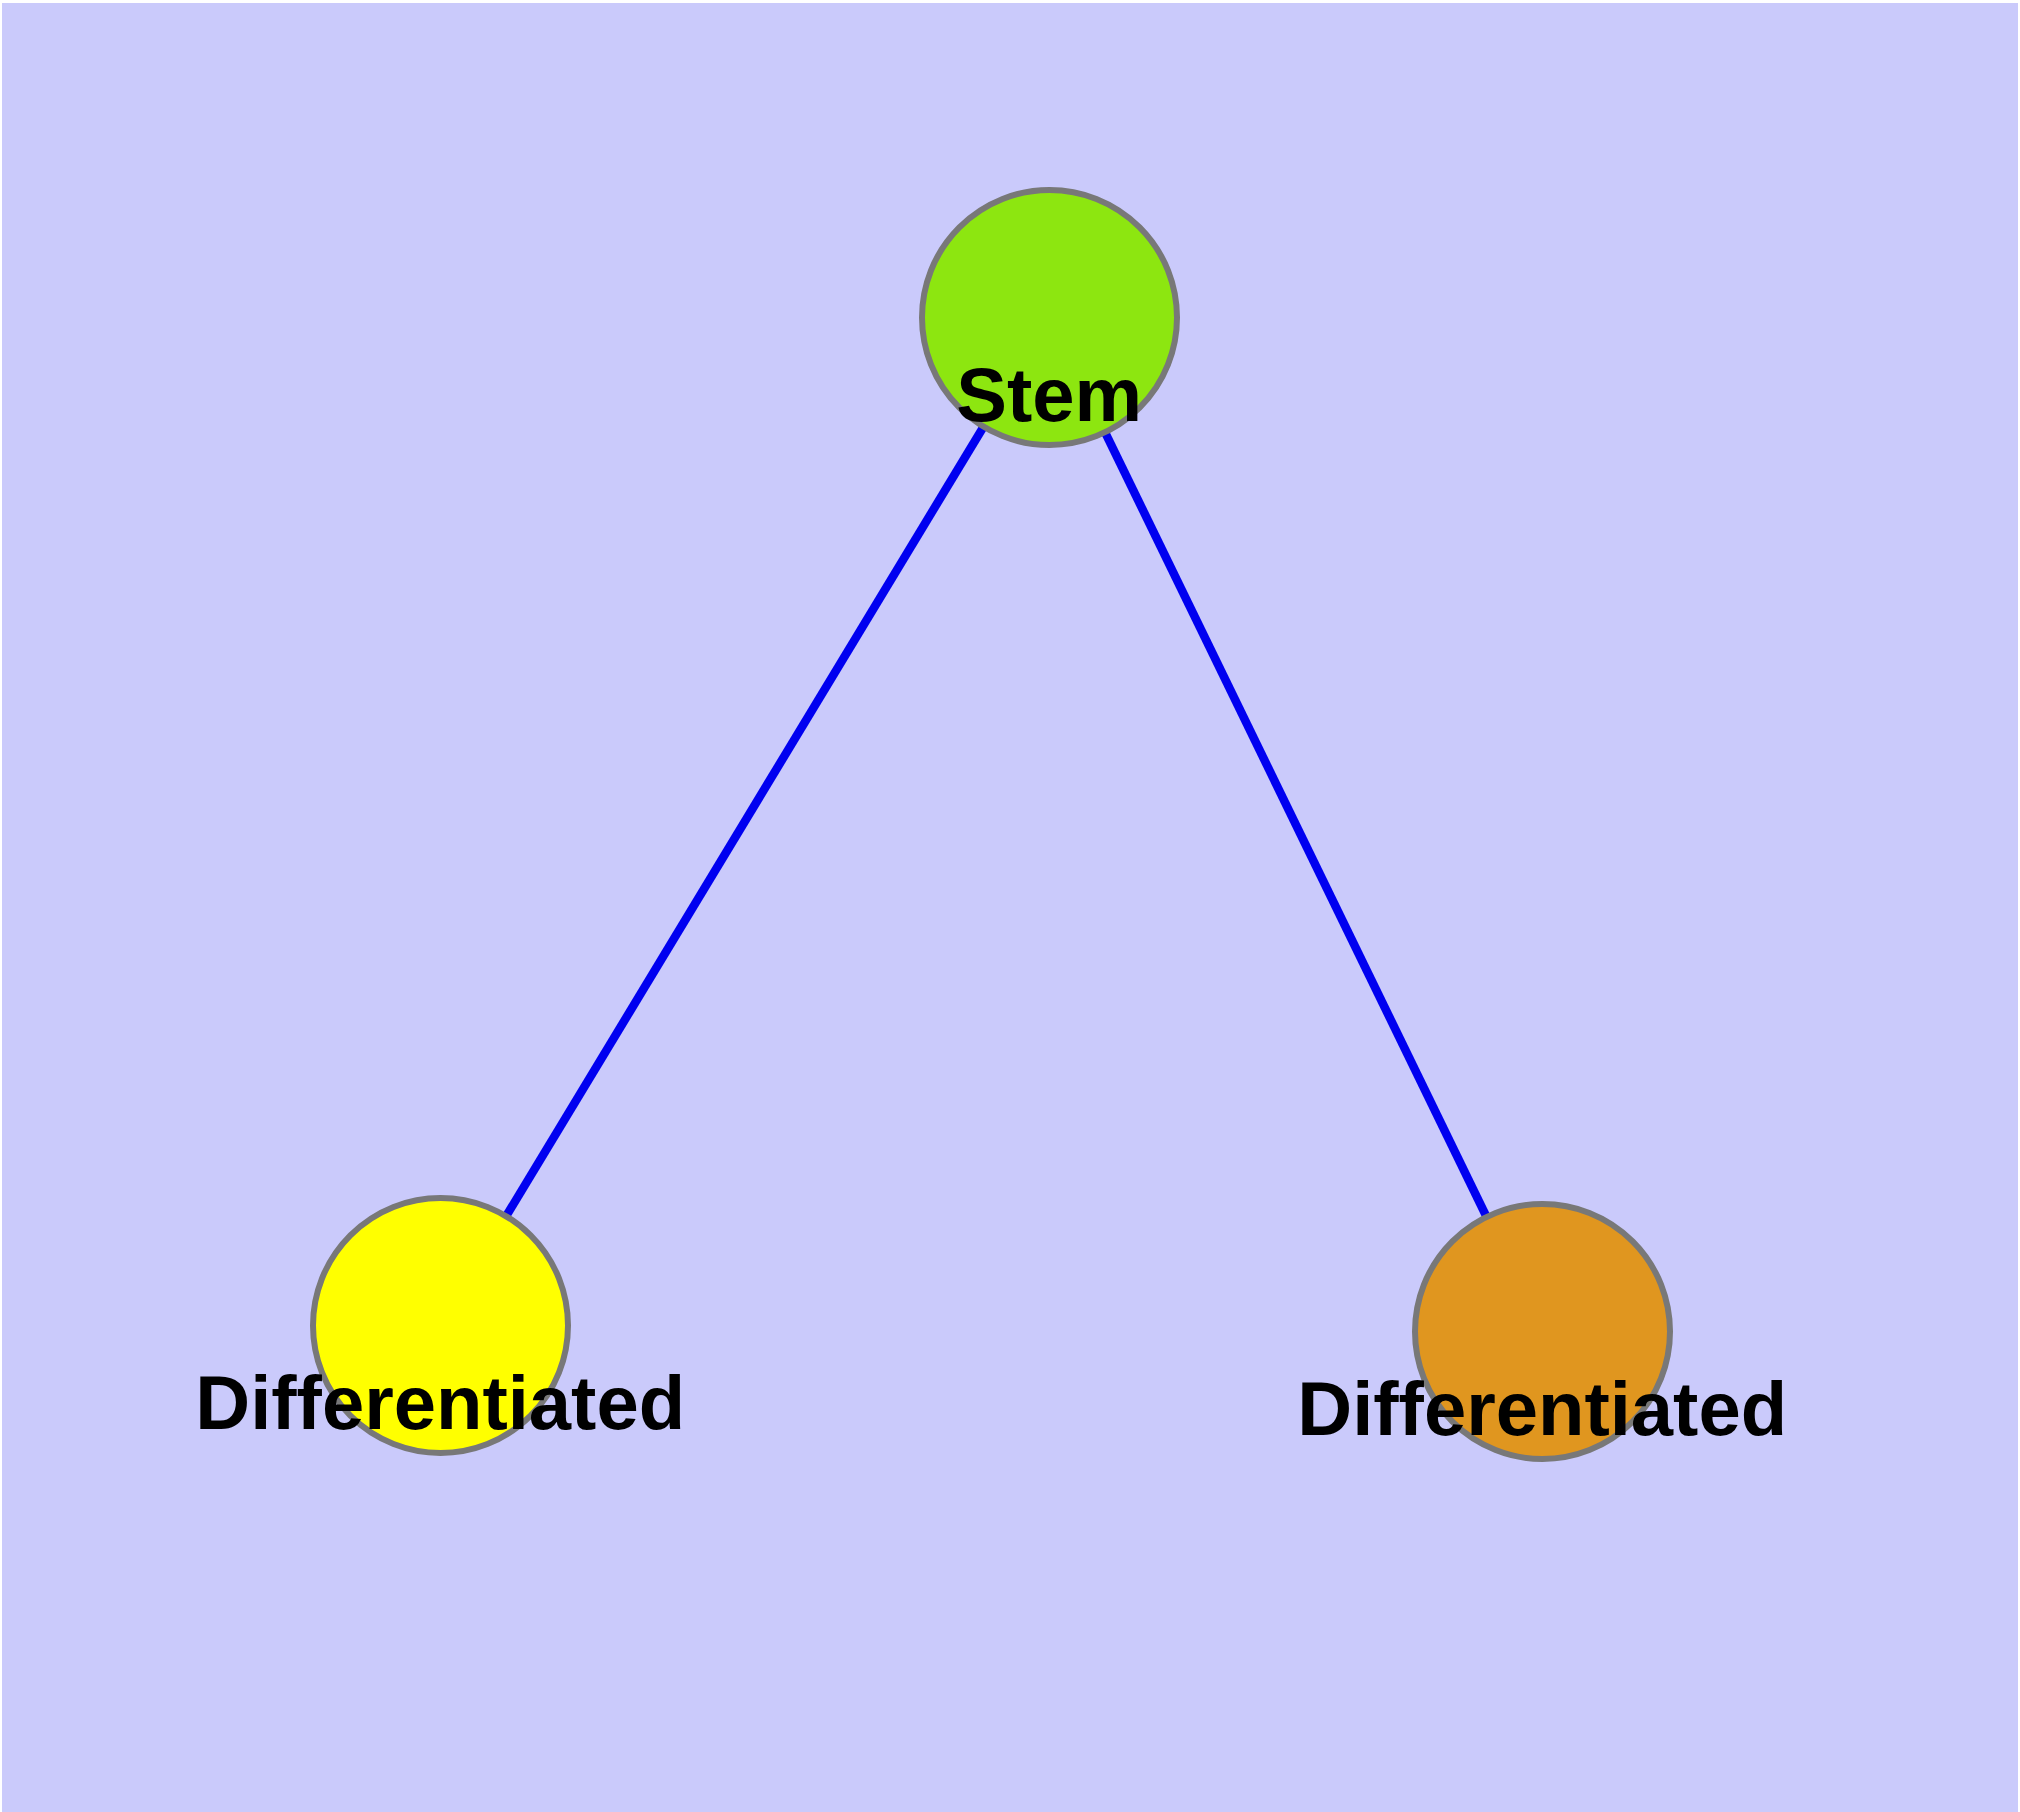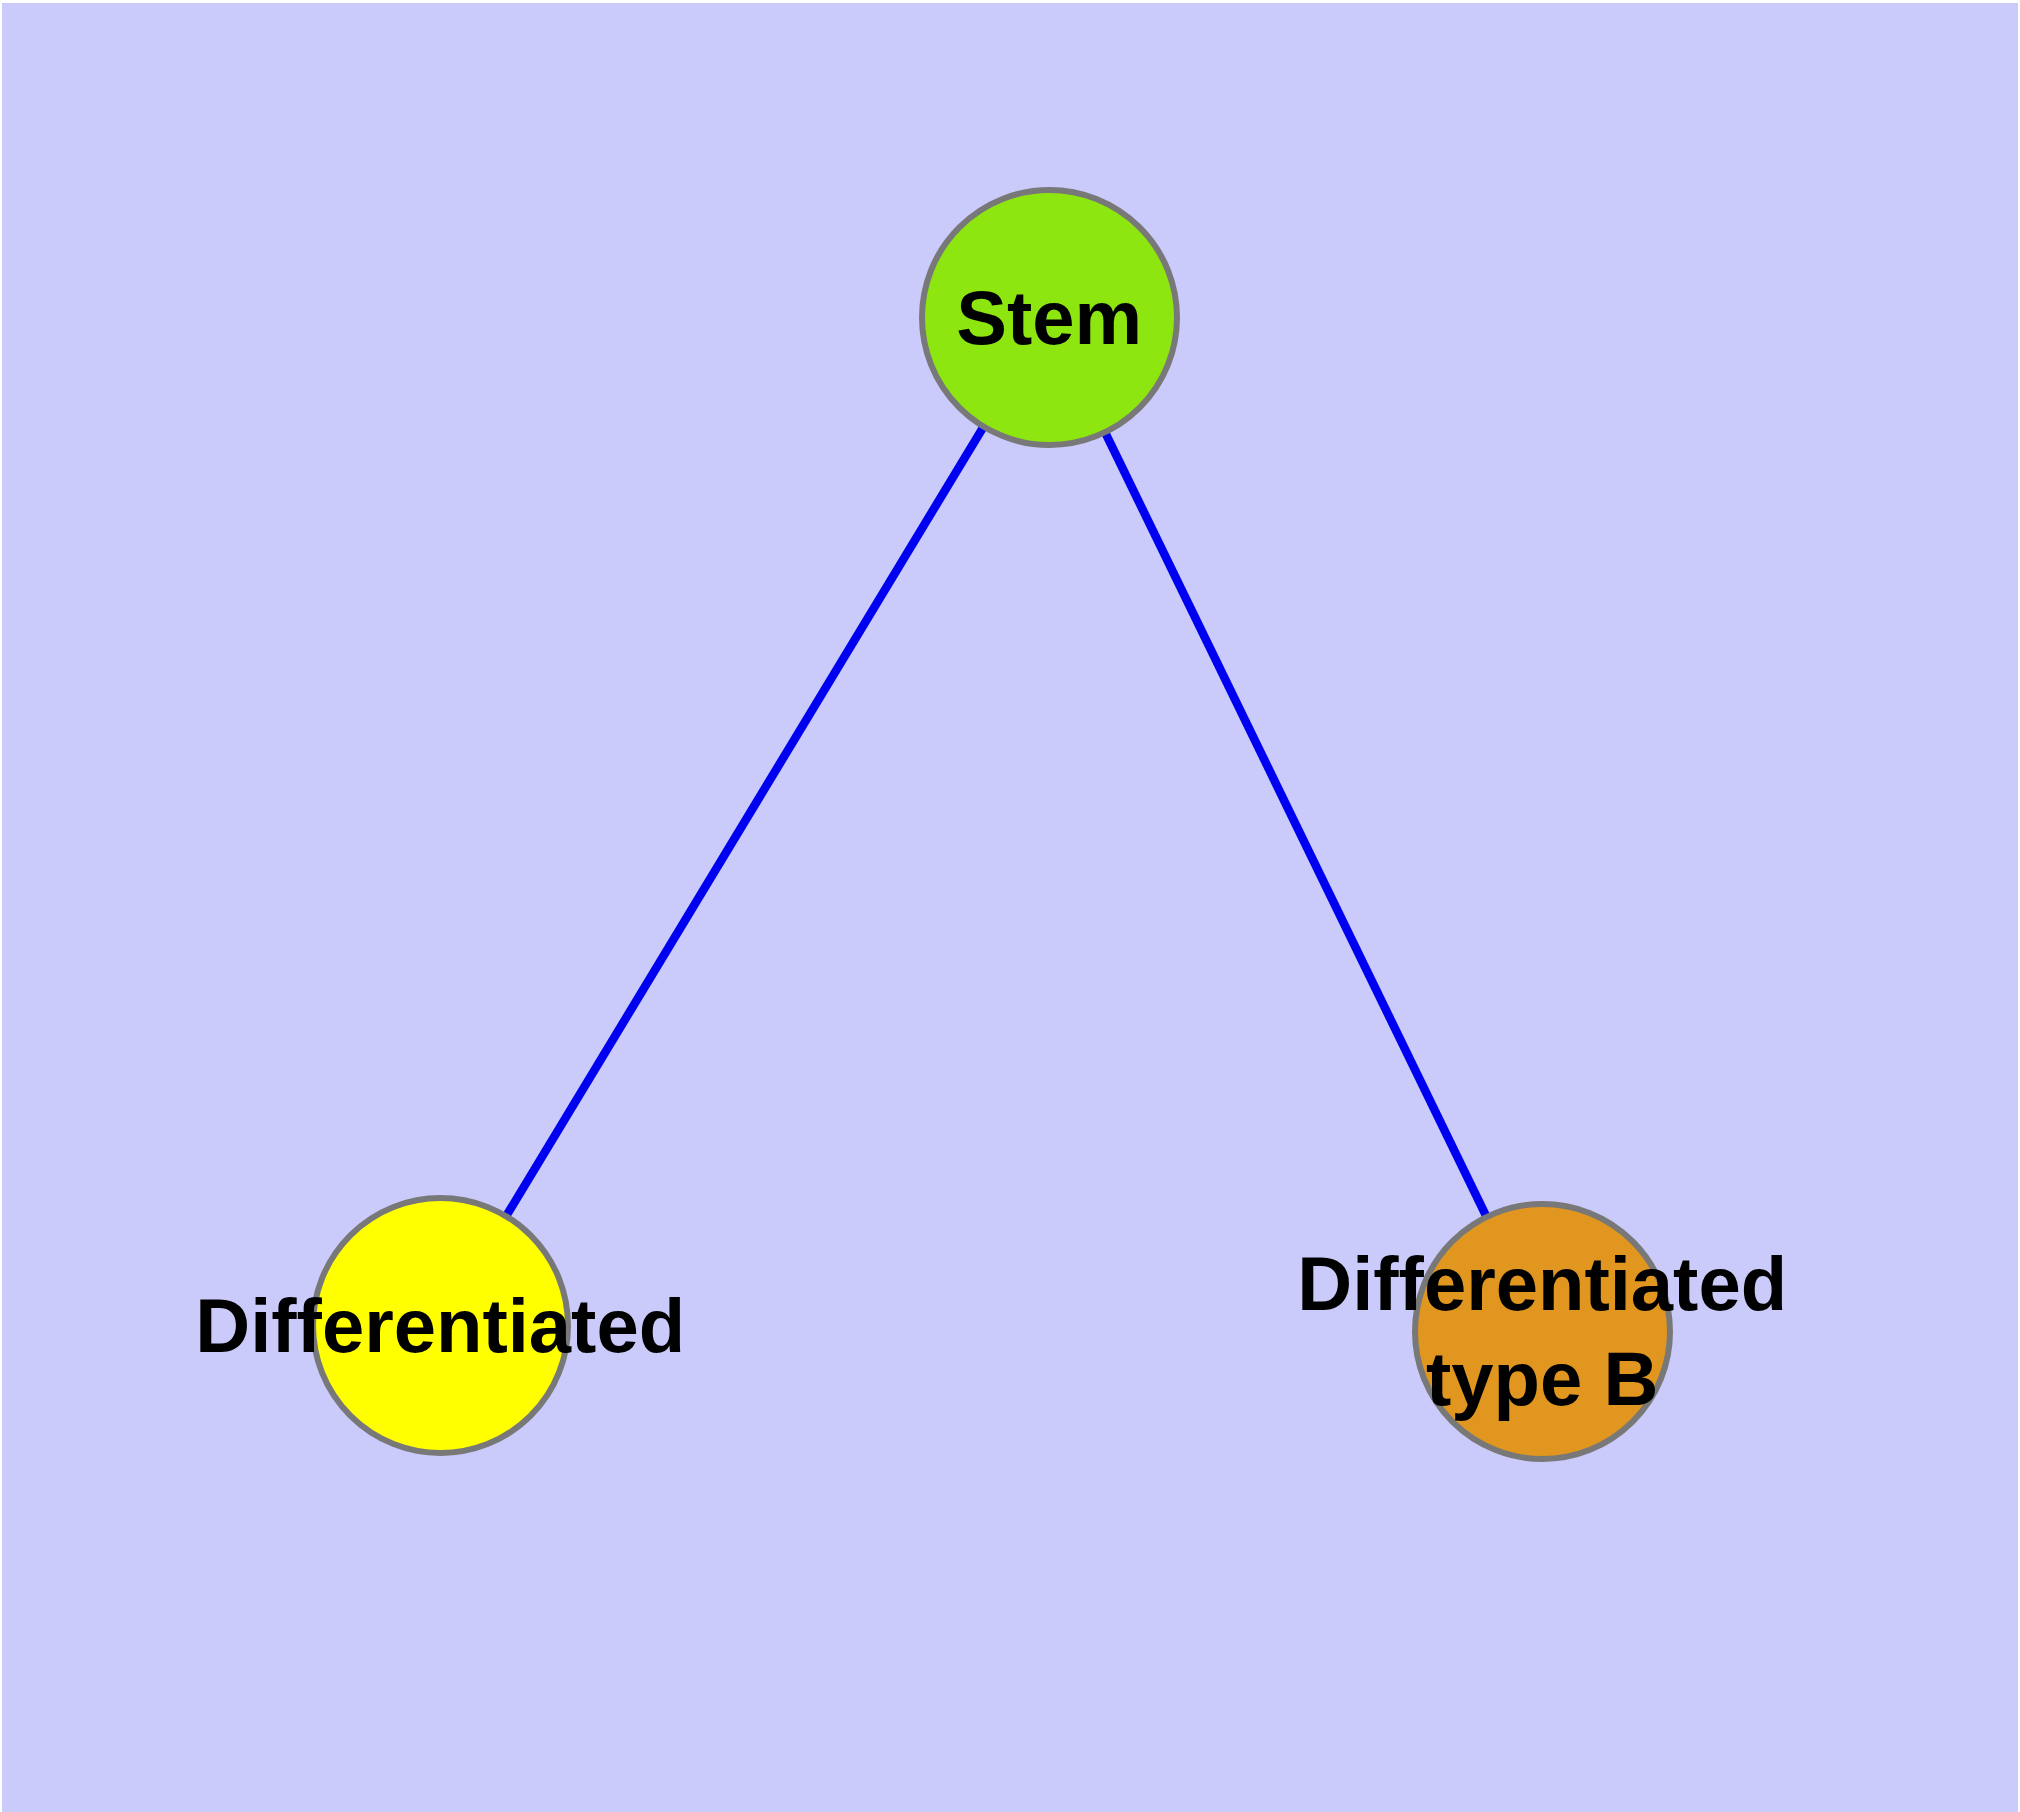--- a/index.html
+++ b/index.html
@@ -29,21 +29,21 @@
     top: 0;
     z-index: 1;
   }
   .node {
     position: absolute;
     z-index: 2;
     border-radius: 50%;
     border: 6px solid #787878;
     box-sizing: border-box;
     display: flex;
-    align-items: center;
+    align-items: flex-end;
     justify-content: center;
     overflow: visible;
   }
   .node-label {
     text-align: center;
     color: #000000;
     font-weight: bold;
     font-size: 76px;
     line-height: 95px;
     white-space: nowrap;
@@ -72,19 +72,18 @@
 
     <div class="node" style="left: 308px; top: 1192px; width: 261px; height: 261px; background: rgb(255, 255, 0); border-color: rgb(120, 120, 120);">
       <div class="node-label" style="color: rgb(0, 0, 0);">
         <div class="line">Differentiated</div>
       </div>
     </div>
 
     <div class="node" style="left: 1410px; top: 1198px; width: 261px; height: 261px; background: rgb(224, 150, 31); border-color: rgb(120, 120, 120);">
       <div class="node-label" style="color: rgb(0, 0, 0);">
         <div class="line">Differentiated</div>
-        <div class="line">type B</div>
       </div>
     </div>
 
   </div>
 </div>
 
 
 </body></html>

